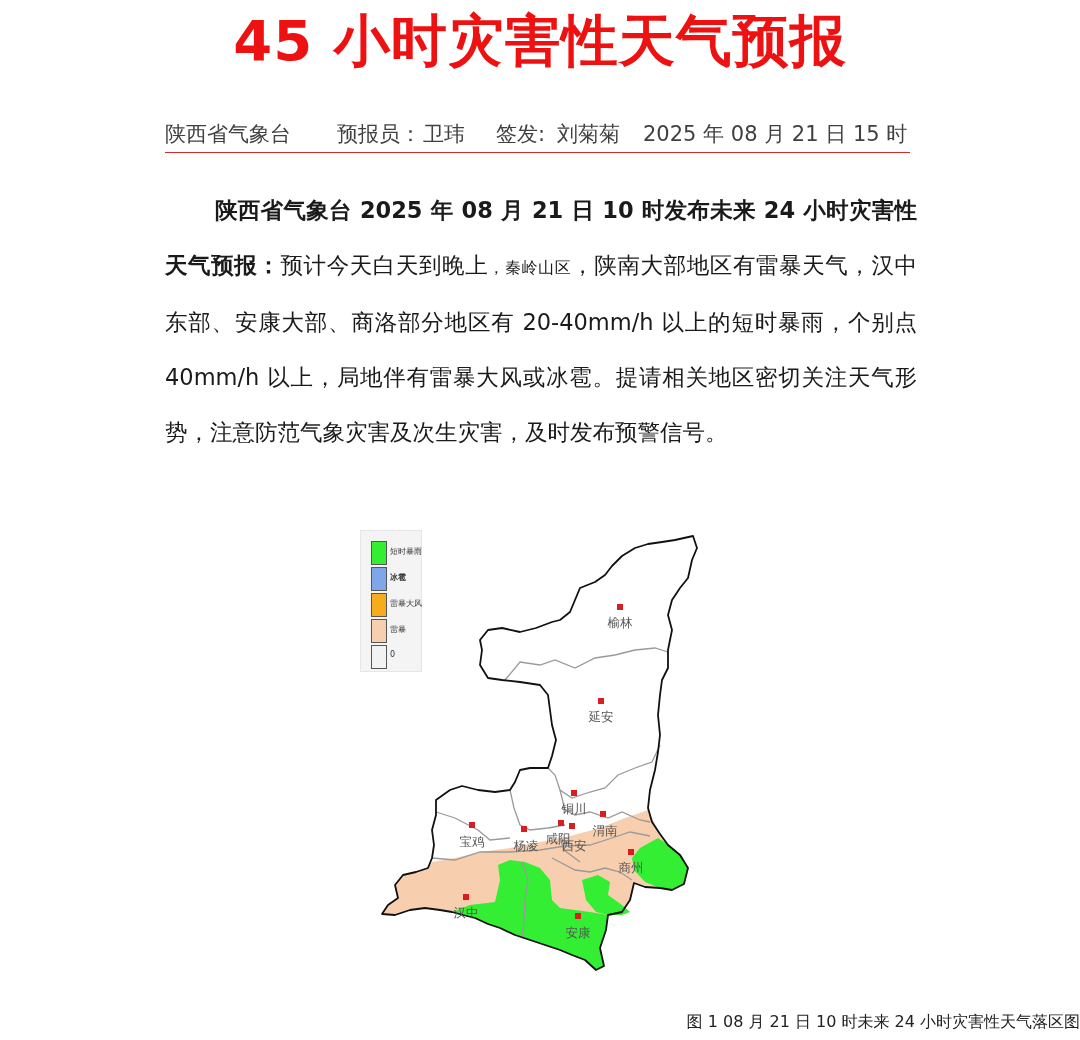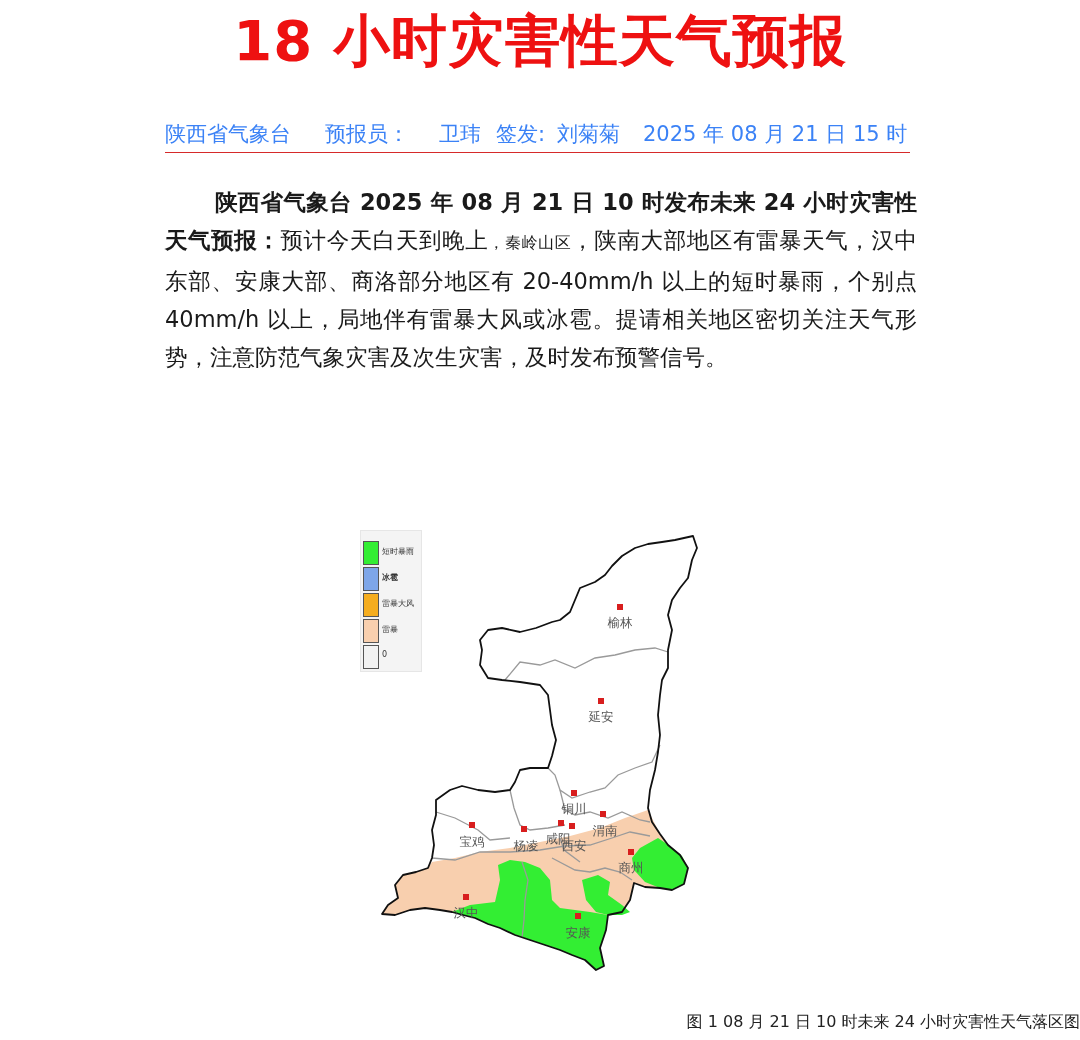--- a/index.html
+++ b/index.html
@@ -2,49 +2,49 @@
 <html><head>
 <meta charset="utf-8">
 <style>
   html, body { margin: 0; padding: 0; background: #ffffff; }
   body { width: 1080px; height: 1040px; position: relative; overflow: hidden;
          font-family: "DejaVu Sans", "Liberation Sans", sans-serif; color: #1a1a1a; }
   .title { position: absolute; left: 0; top: 4px; width: 1080px; text-align: center;
            font-size: 56px; font-weight: bold; color: #ee1111; letter-spacing: 1px;
            font-family: "DejaVu Sans", sans-serif; }
   .meta-row { position: absolute; left: 165px; top: 118px; width: 745px; height: 34px;
-              border-bottom: 1.5px solid #d62a2a; font-size: 21px; color: #3b82f6;
+              border-bottom: 1.5px solid #d62a2a; font-size: 21px; color: #404040;
               font-family: "DejaVu Sans", sans-serif; }
   .meta-row span { position: absolute; top: 2px; white-space: nowrap; }
   .body-text { position: absolute; left: 165px; top: 183px; width: 752px;
-               font-size: 22.5px; line-height: 38px; text-align: justify;
+               font-size: 22.5px; line-height: 55px; text-align: justify;
                text-indent: 50px; font-family: "DejaVu Sans", sans-serif; }
   .body-text b { font-weight: bold; }
   .body-text .small { font-size: 16px; }
   .legend { position: absolute; left: 360px; top: 530px; width: 60px; height: 140px;
             background: #f4f4f4; border: 1px solid #e6e6e6; }
-  .legend-item { position: absolute; left: 2px; width: 60px; height: 24px; }
+  .legend-item { position: absolute; left: 10px; width: 60px; height: 24px; }
   .legend-swatch { position: absolute; left: 0; top: 0; width: 14px; height: 22px;
                    border: 1px solid #555; }
   .legend-label { position: absolute; left: 19px; top: 5px; font-size: 8px; color: #333;
                   white-space: nowrap; }
   .map { position: absolute; left: 0; top: 0; }
   .city-label { font-size: 12.5px; fill: #555; font-family: "DejaVu Sans", sans-serif; }
   .caption { position: absolute; left: 0; top: 1012px; width: 1080px; text-align: right;
              font-size: 16px; color: #222; font-family: "DejaVu Sans", sans-serif; }
 </style>
 </head>
 <body>
 
-<div class="title">18 小时灾害性天气预报</div>
+<div class="title">45 小时灾害性天气预报</div>
 
 <div class="meta-row">
   <span style="left:0">陕西省气象台</span>
-  <span style="left:160px">预报员：</span>
-  <span style="left:274px">卫玮</span>
+  <span style="left:172px">预报员：</span>
+  <span style="left:258px">卫玮</span>
   <span style="left:331px">签发:</span>
   <span style="left:392px">刘菊菊</span>
   <span style="left:478px">2025 年 08 月 21 日 15 时</span>
 </div>
 
 <div class="body-text"><b>陕西省气象台 2025 年 08 月 21 日 10 时发布未来 24 小时灾害性天气预报：</b><span>预计今天白天到晚上</span><span class="small">，</span><span class="small">秦岭山区</span><span>，陕南大部地区有雷暴天气，汉中东部、安康大部、商洛部分地区有 20-40mm/h 以上的短时暴雨，个别点 40mm/h 以上，局地伴有雷暴大风或冰雹。提请相关地区密切关注天气形势，注意防范气象灾害及次生灾害，及时发布预警信号。</span></div>
 
 <svg class="map" width="1080" height="1040" viewBox="0 0 1080 1040">
 
   <path d="

